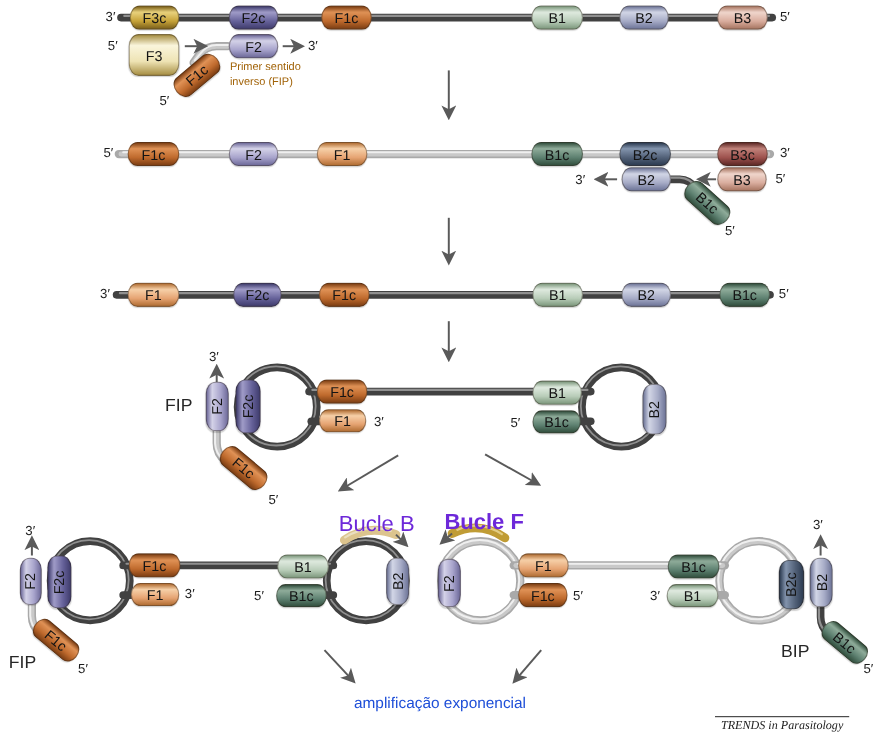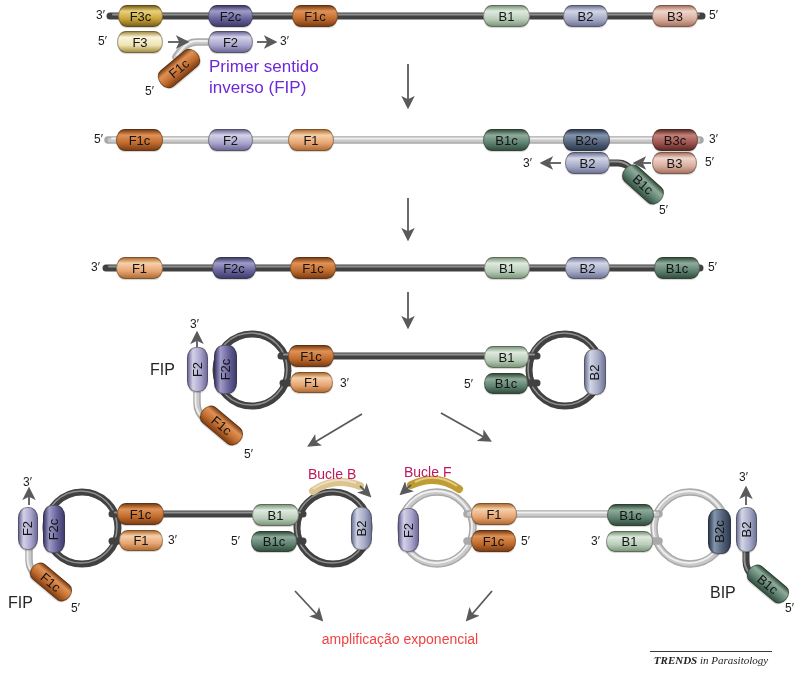--- a/index.html
+++ b/index.html
@@ -20,29 +20,29 @@
   .orange-d{--e:#7e3f14;--l:#e09256;--m:#bf6a2d;}
   .orange-l{--e:#b26f35;--l:#f6d0a8;--m:#e6a473;}
   .green-l{--e:#7e997e;--l:#dfeadf;--m:#b9cdb9;}
   .green-d{--e:#33503f;--l:#8fac9a;--m:#5d8070;}
   .blue-l{--e:#6f7699;--l:#d2d6e6;--m:#a6abc6;}
   .blue-d{--e:#2d3c52;--l:#8394ad;--m:#526178;}
   .pink-l{--e:#a97763;--l:#f0d6cc;--m:#d9ad9e;}
   .red-d{--e:#5f2a27;--l:#c1827a;--m:#9e524e;}
   
   .p{position:absolute;font-size:12px;color:#1c1c1c;}
-  .cap{position:absolute;font-size:17px;color:#6d28d9;line-height:1.25;}
+  .cap{position:absolute;font-size:10px;color:#a16207;line-height:1.25;}
   .big{position:absolute;font-size:16px;color:#262626;}
-  .bucle{position:absolute;font-size:14px;color:#be185d;}
+  .bucle{position:absolute;font-size:20px;color:#6d28d9;}
   .result{position:absolute;left:300px;top:631px;width:200px;text-align:center;
-          font-size:14px;color:#ef4444;}
+          font-size:14px;color:#1d4ed8;}
   .journal{position:absolute;left:650px;top:651px;width:122px;text-align:center;
            border-top:1.4px solid #3a3a3a;padding-top:2px;
            font-family:"Liberation Serif",serif;font-style:italic;font-size:11px;color:#222;}
-  .journal b{font-weight:bold;}
+  .journal b{font-weight:normal;}
   
   .sd{stroke:#414141;stroke-width:7;stroke-linecap:round;fill:none;}
   .sdh{stroke:#909090;stroke-width:2;stroke-linecap:round;fill:none;}
   .sl{stroke:#a9a9a9;stroke-width:7.5;stroke-linecap:round;fill:none;}
   .slm{stroke:#c9c9c9;stroke-width:4.5;stroke-linecap:round;fill:none;}
   .slh{stroke:#efefef;stroke-width:1.8;stroke-linecap:round;fill:none;}
   .ar{stroke:#5a5a5a;stroke-width:1.8;fill:none;}
 </style>
 </head>
 <body>
@@ -164,21 +164,21 @@
   <span class="p" style="left:96px;top:8px;">3′</span>
   <div class="cyl gold-d" style="left:118px;top:5px;width:45px;height:22px;">F3c</div>
   <div class="cyl purple-d" style="left:208px;top:5px;width:45px;height:22px;">F2c</div>
   <div class="cyl orange-d" style="left:292px;top:5px;width:46px;height:22px;">F1c</div>
   <div class="cyl green-l" style="left:483px;top:5px;width:47px;height:22px;">B1</div>
   <div class="cyl blue-l" style="left:563px;top:5px;width:45px;height:22px;">B2</div>
   <div class="cyl pink-l" style="left:652px;top:5px;width:46px;height:22px;">B3</div>
   <span class="p" style="left:709px;top:8px;">5′</span>
 
   <span class="p" style="left:98px;top:34px;">5′</span>
-  <div class="cyl gold-l" style="left:117px;top:31px;width:46px;height:22px;">F3</div>
+  <div class="cyl gold-l" style="left:117px;top:31px;width:46px;height:38px;">F3</div>
   <div class="cyl purple-l" style="left:208px;top:31px;width:45px;height:22px;">F2</div>
   <span class="p" style="left:280px;top:34px;">3′</span>
   <div class="cyl orange-d" style="left:155px;top:58px;width:48px;height:21px;transform:rotate(-40deg);">F1c</div>
   <span class="p" style="left:145px;top:84px;">5′</span>
   <div class="cap" style="left:209px;top:56px;">
     <div>Primer sentido</div>
     <div>inverso (FIP)</div>
   </div>
 
   <span class="p" style="left:94px;top:132px;">5′</span>
@@ -242,21 +242,21 @@
   <span class="p" style="left:231px;top:534px;">5′</span>
   <div class="cyl green-l" style="left:252px;top:504px;width:47px;height:22px;">B1</div>
   <div class="cyl green-d" style="left:251px;top:531px;width:46px;height:21px;">B1c</div>
   <div class="cyl v blue-l" style="left:351px;top:507px;width:21px;height:43px;">
       <span>B2</span>
     </div>
   <div class="cyl orange-d" style="left:27px;top:572px;width:48px;height:20px;transform:rotate(40deg);">F1c</div>
   <span class="p" style="left:71px;top:601px;">5′</span>
   <div class="big" style="left:8px;top:594px;">FIP</div>
 
-  <div class="bucle" style="left:404px;top:464px;">Bucle F</div>
+  <div class="bucle" style="left:404px;top:464px;font-weight:bold;">Bucle F</div>
   <div class="cyl v purple-l" style="left:398px;top:508px;width:21px;height:44px;">
       <span>F2</span>
     </div>
   <div class="cyl orange-l" style="left:471px;top:503px;width:46px;height:22px;">F1</div>
   <div class="cyl orange-d" style="left:471px;top:530px;width:45px;height:22px;">F1c</div>
   <span class="p" style="left:521px;top:534px;">5′</span>
   <span class="p" style="left:591px;top:534px;">3′</span>
   <div class="cyl green-d" style="left:607px;top:504px;width:47px;height:22px;">B1c</div>
   <div class="cyl green-l" style="left:606px;top:531px;width:47px;height:21px;">B1</div>
   <div class="cyl v blue-d" style="left:708px;top:509px;width:23px;height:45px;">

